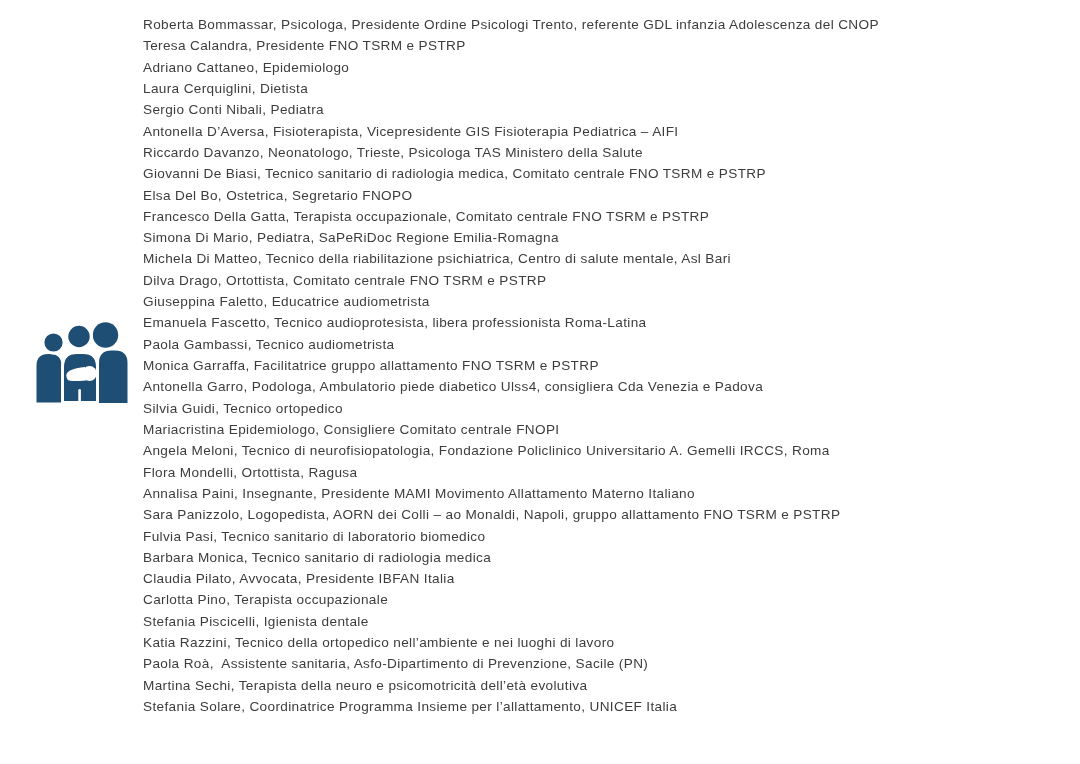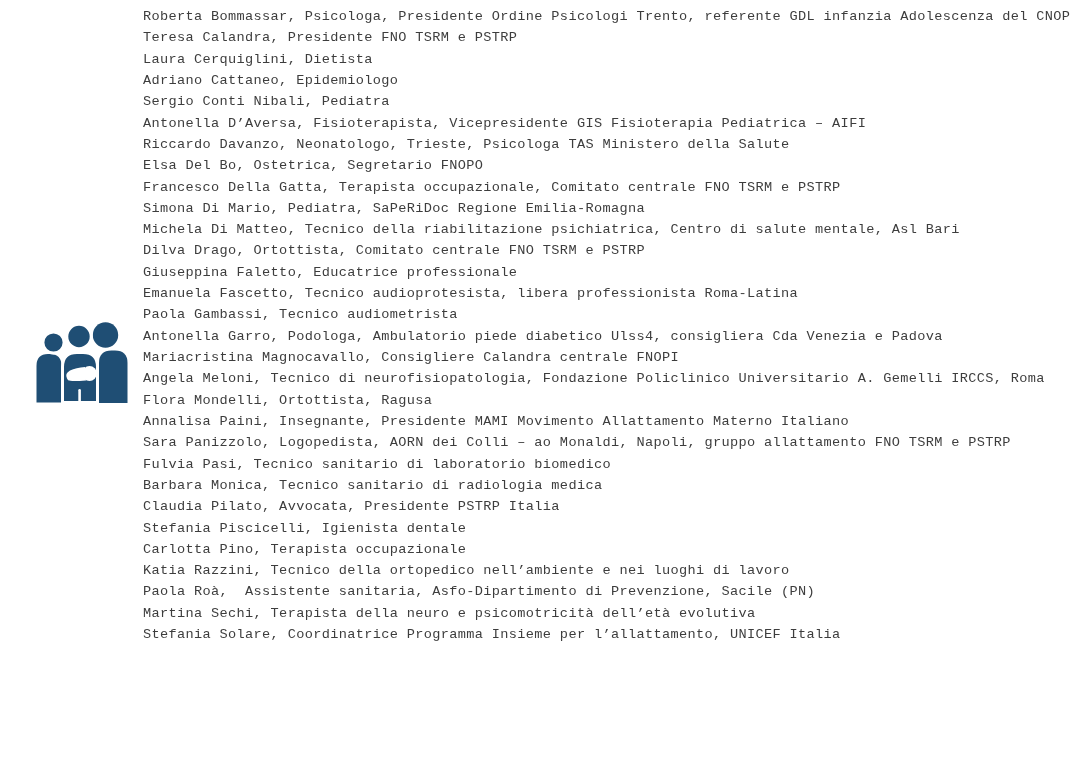--- a/index.html
+++ b/index.html
@@ -10,23 +10,22 @@
   body {
     width: 1080px;
     height: 764px;
     position: relative;
     overflow: hidden;
     font-family: "Liberation Sans", sans-serif;
   }
   .participants {
     position: absolute;
     left: 143px;
-    top: 6px;
+    top: 14px;
     width: 930px;
-    font-family: Liberation Mono, monospace;
   }
   .line {
     font-size: 13.6px;
     line-height: 21.32px;
     color: #3d3d3d;
     letter-spacing: 0.35px;
     white-space: pre;
     font-weight: 400;
   }
   .group-icon-wrap {
@@ -61,41 +60,44 @@
     <path d="M31,56.5 Q28.5,51.5 34,48.5 Q40,45.5 49,45 L50,58.5 Q38,59.5 34.5,58.8 Q31.5,58.8 31,56.5 Z" fill="#ffffff"></path>
     <circle cx="53.5" cy="51.5" r="7.4" fill="#ffffff"></circle>
 
     <rect x="42.3" y="67" width="2.6" height="13.5" rx="1.3" fill="#ffffff"></rect>
   </svg>
 </div>
 
 <div class="participants">
     <div class="line">Roberta Bommassar, Psicologa, Presidente Ordine Psicologi Trento, referente GDL infanzia Adolescenza del CNOP</div>
     <div class="line">Teresa Calandra, Presidente FNO TSRM e PSTRP</div>
+    <div class="line">Adriano Cattaneo, Epidemiologo</div>
     <div class="line">Laura Cerquiglini, Dietista</div>
-    <div class="line">Adriano Cattaneo, Epidemiologo</div>
     <div class="line">Sergio Conti Nibali, Pediatra</div>
     <div class="line">Antonella D’Aversa, Fisioterapista, Vicepresidente GIS Fisioterapia Pediatrica – AIFI</div>
     <div class="line">Riccardo Davanzo, Neonatologo, Trieste, Psicologa TAS Ministero della Salute</div>
+    <div class="line">Giovanni De Biasi, Tecnico sanitario di radiologia medica, Comitato centrale FNO TSRM e PSTRP</div>
     <div class="line">Elsa Del Bo, Ostetrica, Segretario FNOPO</div>
     <div class="line">Francesco Della Gatta, Terapista occupazionale, Comitato centrale FNO TSRM e PSTRP</div>
     <div class="line">Simona Di Mario, Pediatra, SaPeRiDoc Regione Emilia-Romagna</div>
     <div class="line">Michela Di Matteo, Tecnico della riabilitazione psichiatrica, Centro di salute mentale, Asl Bari</div>
     <div class="line">Dilva Drago, Ortottista, Comitato centrale FNO TSRM e PSTRP</div>
-    <div class="line">Giuseppina Faletto, Educatrice professionale</div>
+    <div class="line">Giuseppina Faletto, Educatrice audiometrista</div>
     <div class="line">Emanuela Fascetto, Tecnico audioprotesista, libera professionista Roma-Latina</div>
     <div class="line">Paola Gambassi, Tecnico audiometrista</div>
+    <div class="line">Monica Garraffa, Facilitatrice gruppo allattamento FNO TSRM e PSTRP</div>
     <div class="line">Antonella Garro, Podologa, Ambulatorio piede diabetico Ulss4, consigliera Cda Venezia e Padova</div>
-    <div class="line">Mariacristina Magnocavallo, Consigliere Calandra centrale FNOPI</div>
+    <div class="line">Silvia Guidi, Tecnico ortopedico</div>
+    <div class="line">Mariacristina Epidemiologo, Consigliere Comitato centrale FNOPI</div>
     <div class="line">Angela Meloni, Tecnico di neurofisiopatologia, Fondazione Policlinico Universitario A. Gemelli IRCCS, Roma</div>
     <div class="line">Flora Mondelli, Ortottista, Ragusa</div>
     <div class="line">Annalisa Paini, Insegnante, Presidente MAMI Movimento Allattamento Materno Italiano</div>
     <div class="line">Sara Panizzolo, Logopedista, AORN dei Colli – ao Monaldi, Napoli, gruppo allattamento FNO TSRM e PSTRP</div>
     <div class="line">Fulvia Pasi, Tecnico sanitario di laboratorio biomedico</div>
     <div class="line">Barbara Monica, Tecnico sanitario di radiologia medica</div>
-    <div class="line">Claudia Pilato, Avvocata, Presidente PSTRP Italia</div>
+    <div class="line">Claudia Pilato, Avvocata, Presidente IBFAN Italia</div>
+    <div class="line">Carlotta Pino, Terapista occupazionale</div>
     <div class="line">Stefania Piscicelli, Igienista dentale</div>
-    <div class="line">Carlotta Pino, Terapista occupazionale</div>
     <div class="line">Katia Razzini, Tecnico della ortopedico nell’ambiente e nei luoghi di lavoro</div>
     <div class="line">Paola Roà,  Assistente sanitaria, Asfo-Dipartimento di Prevenzione, Sacile (PN)</div>
     <div class="line">Martina Sechi, Terapista della neuro e psicomotricità dell’età evolutiva</div>
     <div class="line">Stefania Solare, Coordinatrice Programma Insieme per l’allattamento, UNICEF Italia</div>
   </div>
 
 </body></html>

